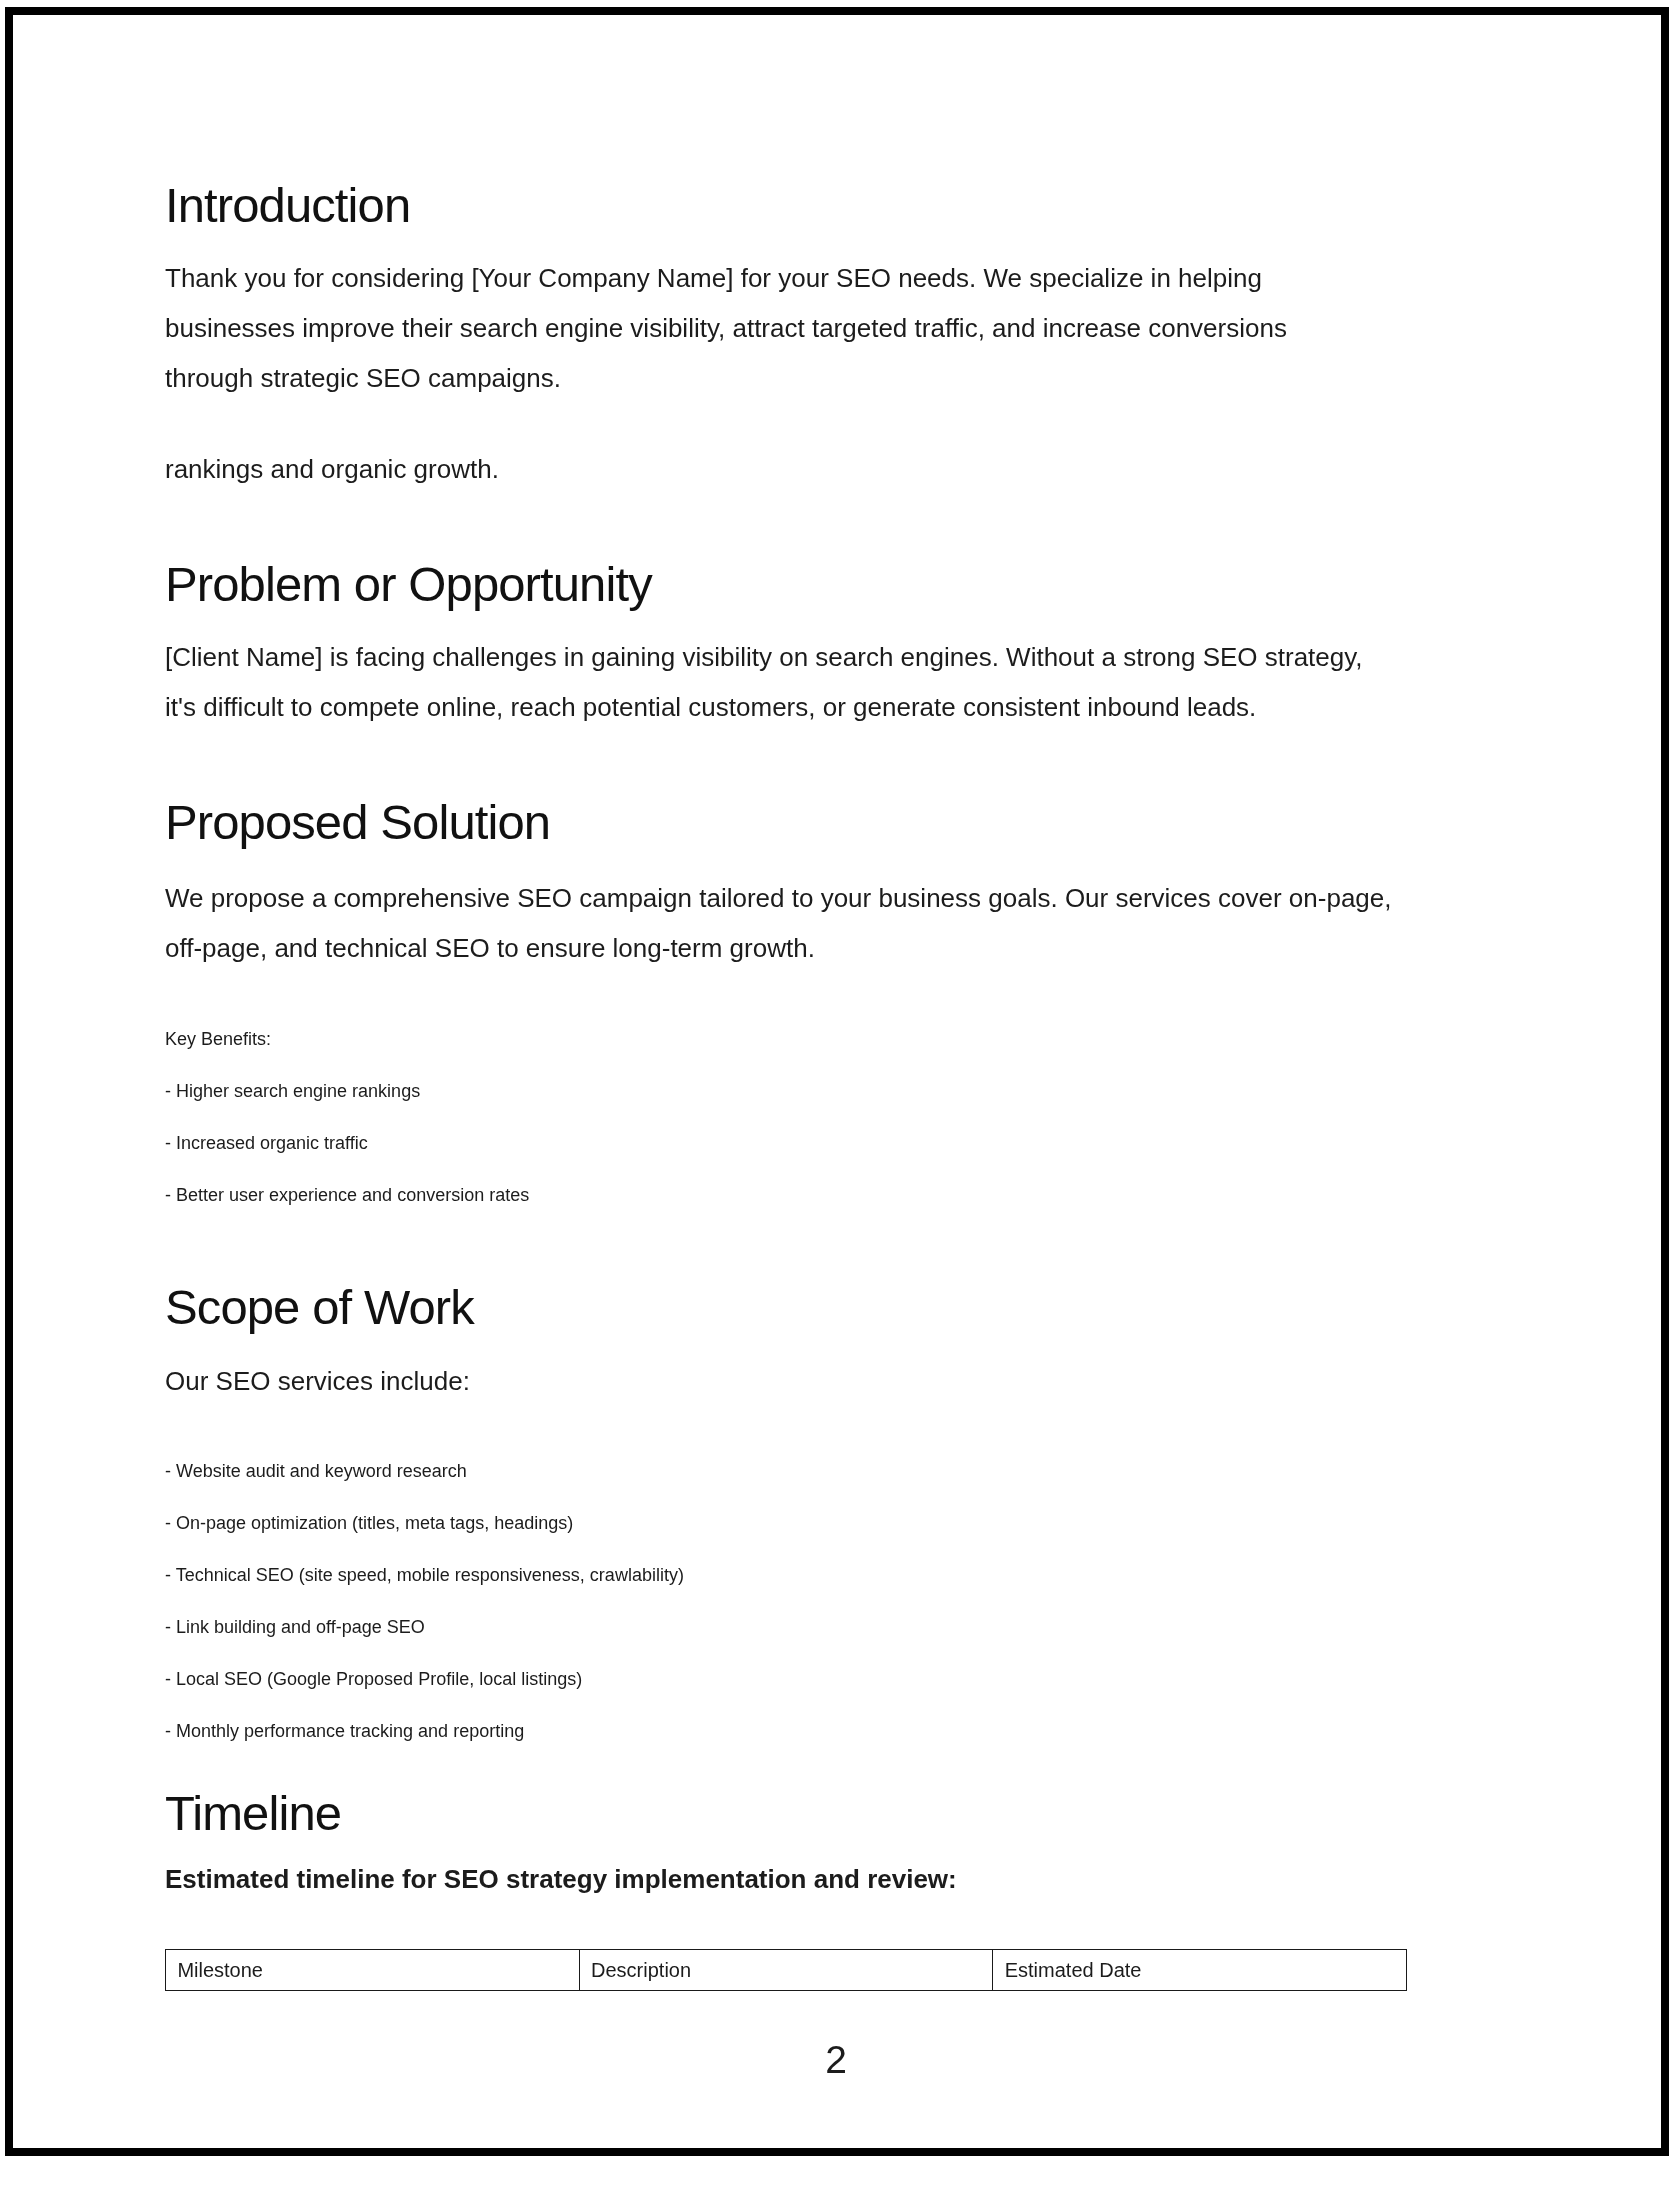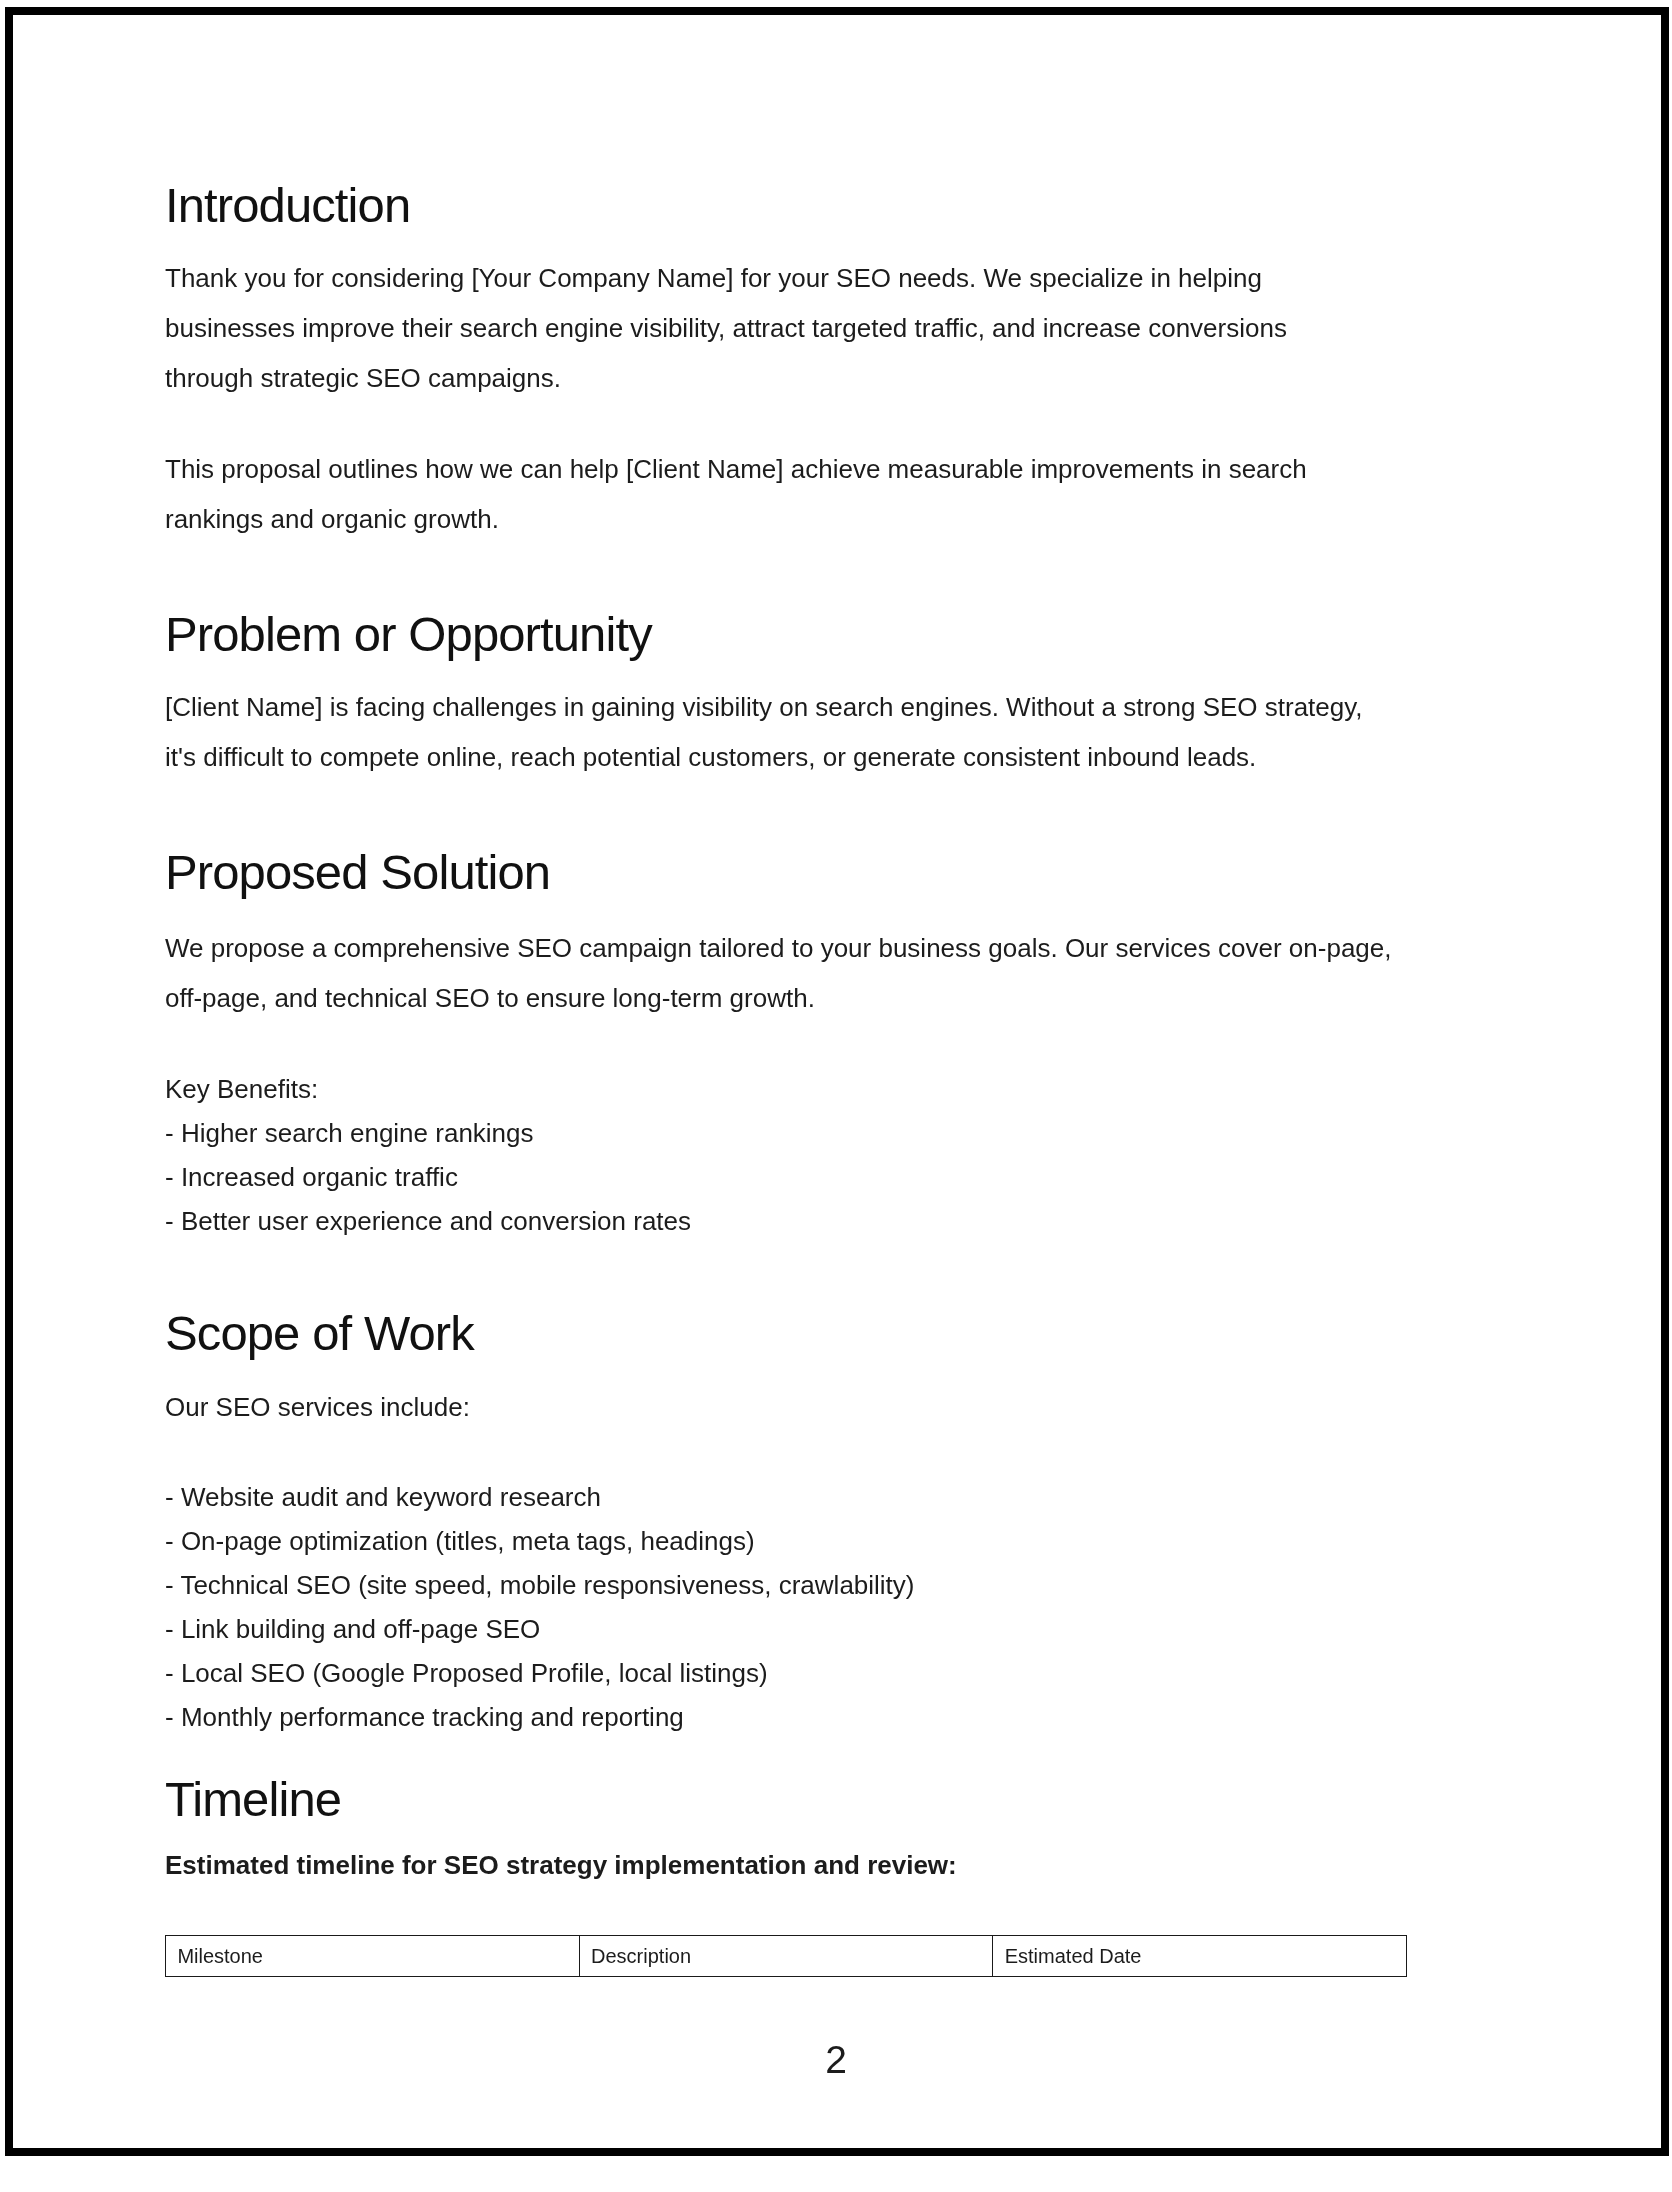--- a/index.html
+++ b/index.html
@@ -34,23 +34,24 @@
     white-space: nowrap;
   }
   .para { margin: 0; }
   .para .line {
     font-size: 26px;
     line-height: 42px;
     white-space: nowrap;
     margin-top: 8px;
   }
   .list .line {
-    font-size: 26px;
+    font-size: 18px;
     line-height: 44px;
     white-space: nowrap;
+    margin-top: 8px;
   }
   .m0   { margin-top: 0; }
   .m19  { margin-top: 16.7px; font-weight: bold; }
   .m26  { margin-top: 23px; }
   .m27  { margin-top: 24px; }
   .m29  { margin-top: 25.5px; }
   .m54  { margin-top: 47px; }
   .m55  { margin-top: 48px; }
   .m56  { margin-top: 49px; }
   .m69  { margin-top: 61px; }
@@ -91,21 +92,20 @@
 
   <div class="content">
 
     <h1 class="h m0">Introduction</h1>
     <div class="para m26">
       <div class="line">Thank you for considering [Your Company Name] for your SEO needs. We specialize in helping</div>
       <div class="line">businesses improve their search engine visibility, attract targeted traffic, and increase conversions</div>
       <div class="line">through strategic SEO campaigns.</div>
     </div>
     <div class="para m56">
-      <div class="line">This proposal outlines how we can help [Client Name] achieve measurable improvements in search</div>
       <div class="line">rankings and organic growth.</div>
     </div>
 
     <h1 class="h m74">Problem or Opportunity</h1>
     <div class="para m26">
       <div class="line">[Client Name] is facing challenges in gaining visibility on search engines. Without a strong SEO strategy,</div>
       <div class="line">it's difficult to compete online, reach potential customers, or generate consistent inbound leads.</div>
     </div>
 
     <h1 class="h m74">Proposed Solution</h1>

